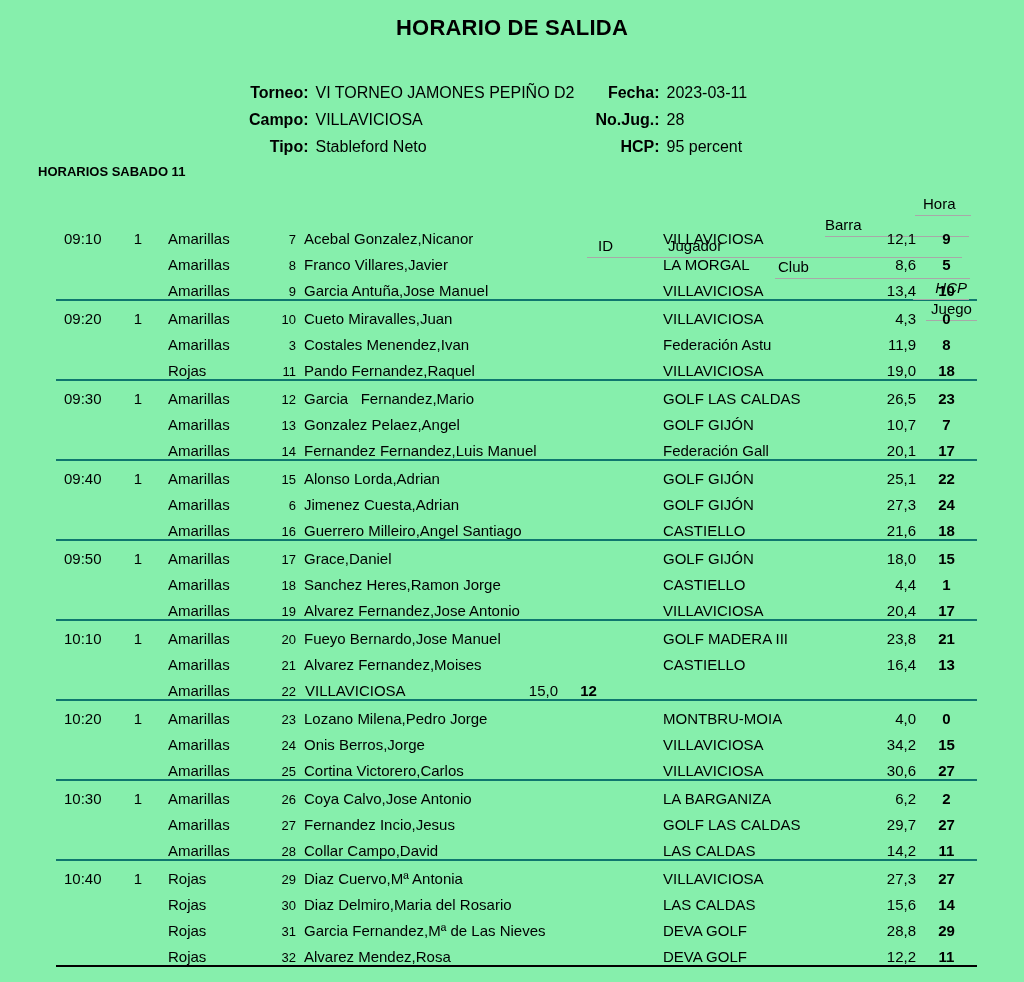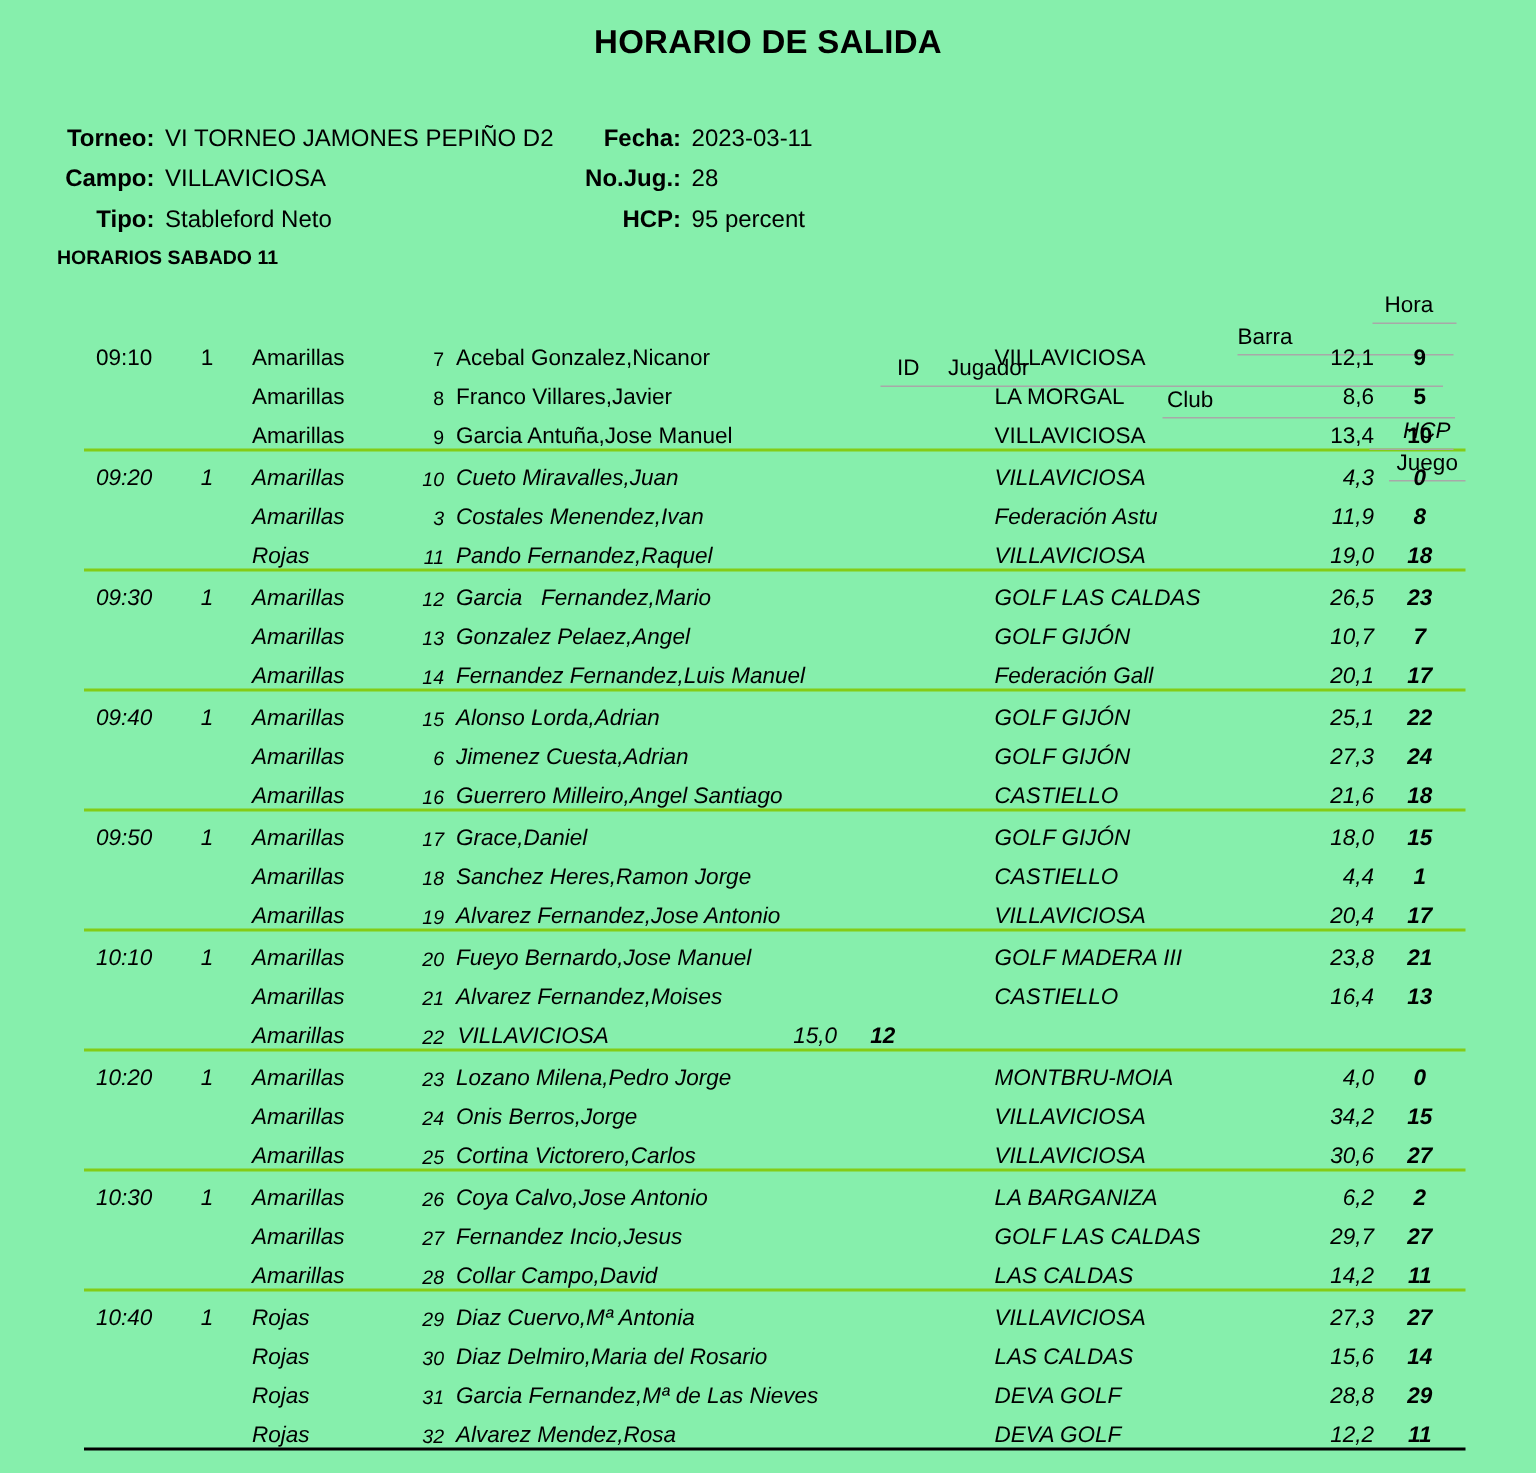--- a/index.html
+++ b/index.html
@@ -13,46 +13,46 @@
   .page { width:1024px; height:982px; position:relative; background:#86efac; }
 
   .doc-title {
     text-align:center;
     padding-top:15px;
     font-size:22px;
     font-weight:bold;
     letter-spacing:0.2px;
   }
 
-  .info { display:flex; justify-content:flex-start; margin:38px 59px 0 30px; }
+  .info { display:flex; justify-content:center; margin:38px 59px 0 30px; }
   .info-col { display:flex; flex-direction:column; }
   .info-row { display:flex; line-height:27px; font-size:16px; }
   .info-label { font-weight:bold; text-align:right; white-space:nowrap; }
   .info-col-left .info-label { width:73px; }
   .info-col-right .info-label { width:85px; }
   .info-value { margin-left:7px; white-space:nowrap; }
   .info-col-right .info-value { width:93px; }
 
   .section-title { font-size:13px; font-weight:bold; margin:4px 0 0 38px; }
 
   .table { margin:16px 0 0 56px; width:921px; font-size:15px; }
 
   .thead { display:flex; align-items:flex-end; height:26px;flex-direction:column; }
   .th { border-bottom:1px solid #a8a8a8; padding-bottom:3px; white-space:nowrap; }
   .th-hora  { width:56px;  margin-right:6px; padding-left:8px; }
   .th-barra { width:144px; margin-right:8px; }
-  .th-idjug { width:375px; margin-right:15px; display:flex; }
+  .th-idjug { width:375px; margin-right:15px; display:flex;gap:36px; }
   .th-id    { width:26px; text-align:right; }
   .th-jug   { margin-left:19px; }
   .th-club  { width:195px; margin-right:7px; padding-left:3px; }
   .th-hcp   { width:56px;  margin-right:8px; text-align:right; padding-right:2px;font-style:italic; }
   .th-juego { width:51px;  text-align:center; }
 
   .tgroup { }
-  .tgroup + .tgroup { border-top:2px solid #84cc16;font-style:italic; }
+  .tgroup + .tgroup { border-top:2px solid #0f766e; }
   .tend { border-top:2px solid #000; height:2px; }
 
   .trow { display:flex; align-items:flex-end; height:26px; }
   .cell { white-space:nowrap; overflow:visible; }
   .c-hora  { width:58px;  padding-left:8px; }
   .c-barra { width:48px;  text-align:center; }
   .c-tee   { width:106px; padding-left:6px; }
   .c-id    { width:28px;  text-align:right; font-size:13px; }
   .c-jug   { width:358px; padding-left:8px; white-space:pre; }
   .c-club  { width:206px; padding-left:9px; }

